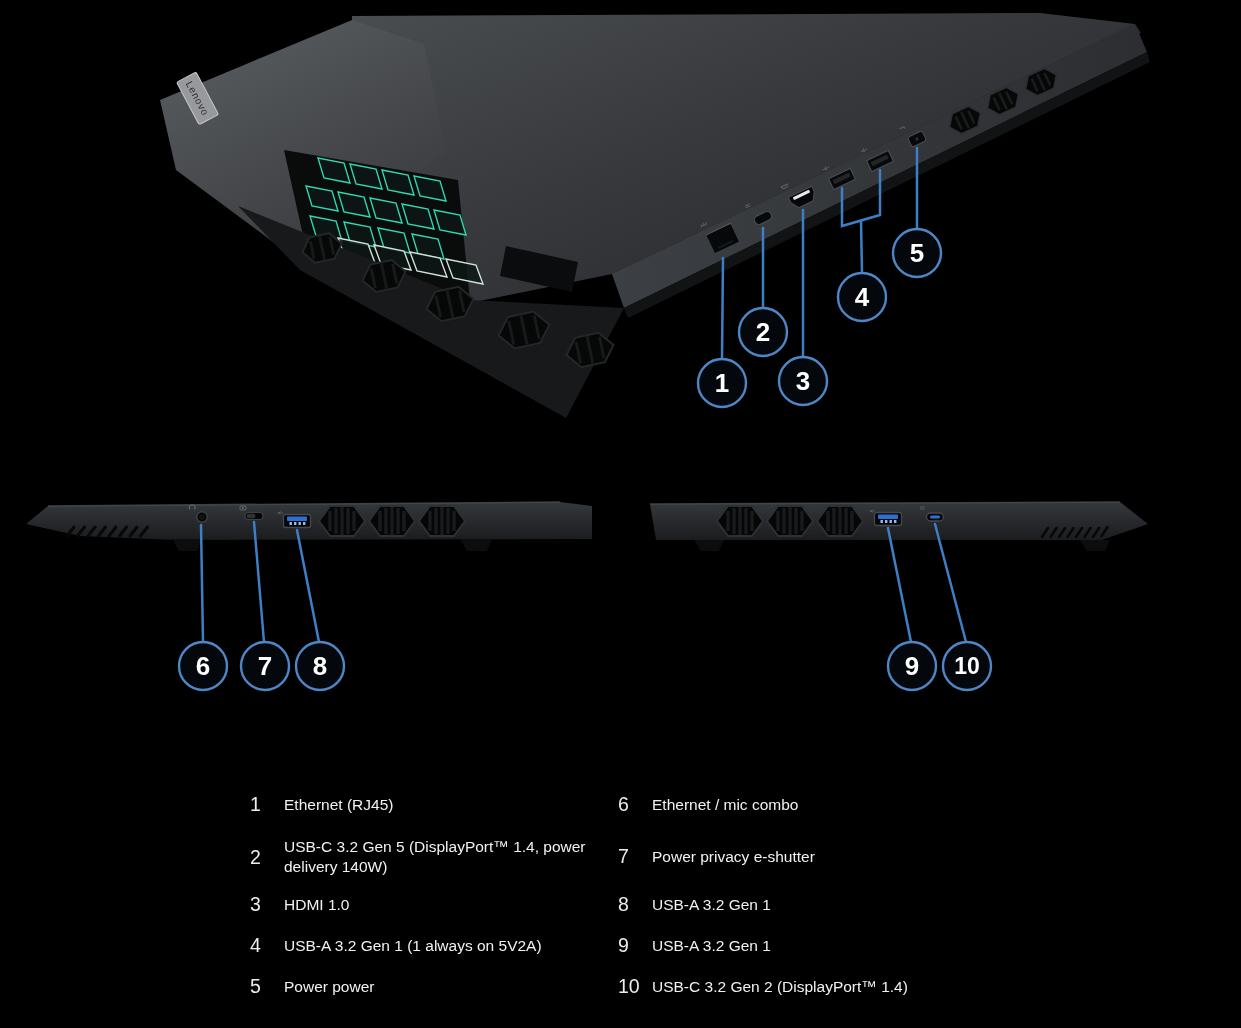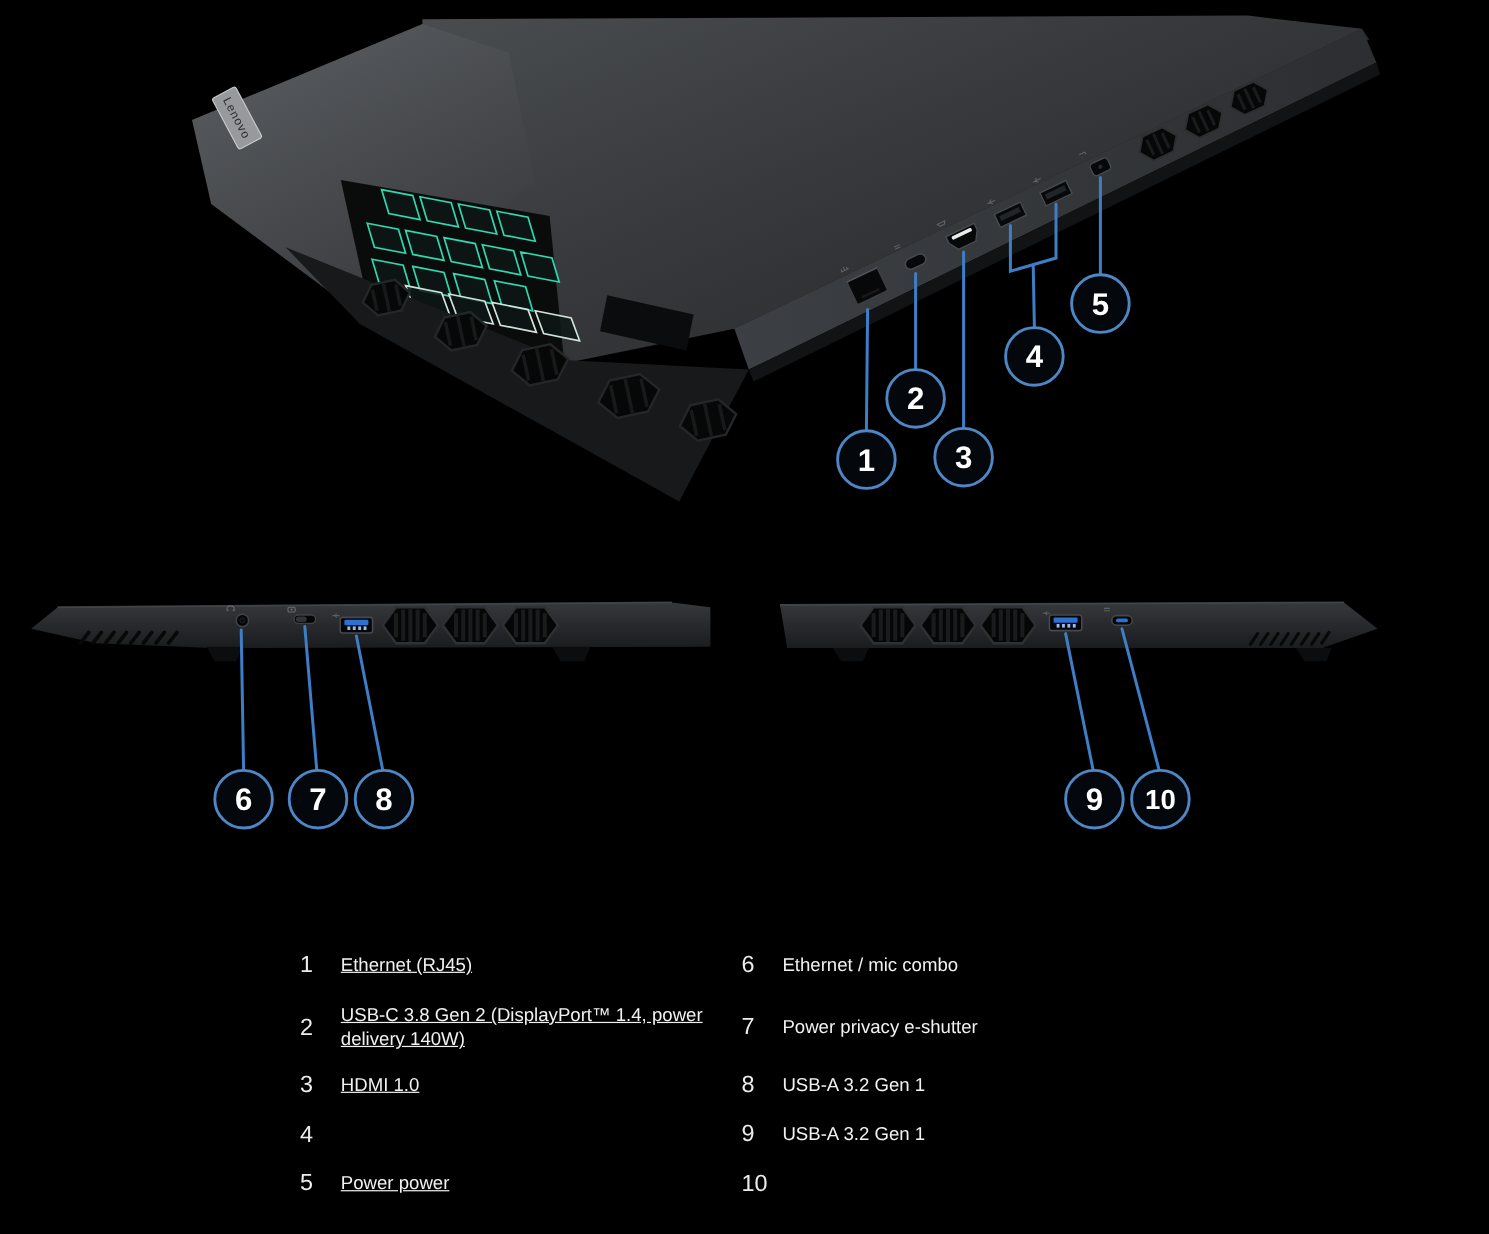--- a/index.html
+++ b/index.html
@@ -2,21 +2,21 @@
 <html><head>
 <meta charset="utf-8">
 <style>
   html,body{margin:0;padding:0;background:#000;}
   .stage{position:relative;width:1241px;height:1028px;background:#000;overflow:hidden;
          font-family:"Liberation Sans","DejaVu Sans",sans-serif;}
   .art{position:absolute;left:0;top:0;}
   .legend-row{position:absolute;display:flex;align-items:center;transform:translateY(-50%);}
   .legend-num{min-width:26px;font-size:19.5px;color:#ececec;line-height:1;}
   .legend-label{margin-left:8px;font-size:15.5px;color:#f1f1f1;line-height:1.32;}
-  .legend-label.wrap{max-width:312px;text-decoration:underline;}
+  .legend-label.wrap{max-width:312px;}
 </style>
 </head>
 <body>
 
 <div class="stage">
 
 <svg class="art" width="1241" height="1028" viewBox="0 0 1241 1028">
   <defs>
     <linearGradient id="gLid" x1="0" y1="0" x2="1" y2="0.9">
       <stop offset="0" stop-color="#4a4d50"></stop>
@@ -312,28 +312,29 @@
   </g>
 </svg>
 
 <div>
   <div class="legend-row" style="left:250px;top:805px;">
     <span class="legend-num">1</span>
     <span class="legend-label wrap">Ethernet (RJ45)</span>
   </div>
   <div class="legend-row" style="left:250px;top:857px;">
     <span class="legend-num">2</span>
-    <span class="legend-label wrap">USB-C 3.8 Gen 2 (DisplayPort™ 1.4, power delivery 140W)</span>
+    <span class="legend-label wrap">USB-C 3.2 Gen 5 (DisplayPort™ 1.4, power delivery 140W)</span>
   </div>
   <div class="legend-row" style="left:250px;top:905px;">
     <span class="legend-num">3</span>
     <span class="legend-label wrap">HDMI 1.0</span>
   </div>
   <div class="legend-row" style="left:250px;top:946px;">
     <span class="legend-num">4</span>
+    <span class="legend-label wrap">USB-A 3.2 Gen 1 (1 always on 5V2A)</span>
   </div>
   <div class="legend-row" style="left:250px;top:987px;">
     <span class="legend-num">5</span>
     <span class="legend-label wrap">Power power</span>
   </div>
 
   <div class="legend-row" style="left:618px;top:805px;">
     <span class="legend-num">6</span>
     <span class="legend-label">Ethernet / mic combo</span>
   </div>
@@ -344,16 +345,17 @@
   <div class="legend-row" style="left:618px;top:905px;">
     <span class="legend-num">8</span>
     <span class="legend-label">USB-A 3.2 Gen 1</span>
   </div>
   <div class="legend-row" style="left:618px;top:946px;">
     <span class="legend-num">9</span>
     <span class="legend-label">USB-A 3.2 Gen 1</span>
   </div>
   <div class="legend-row" style="left:618px;top:987px;">
     <span class="legend-num">10</span>
+    <span class="legend-label">USB-C 3.2 Gen 2 (DisplayPort™ 1.4)</span>
   </div>
 </div>
 
 </div>
 
 </body></html>

